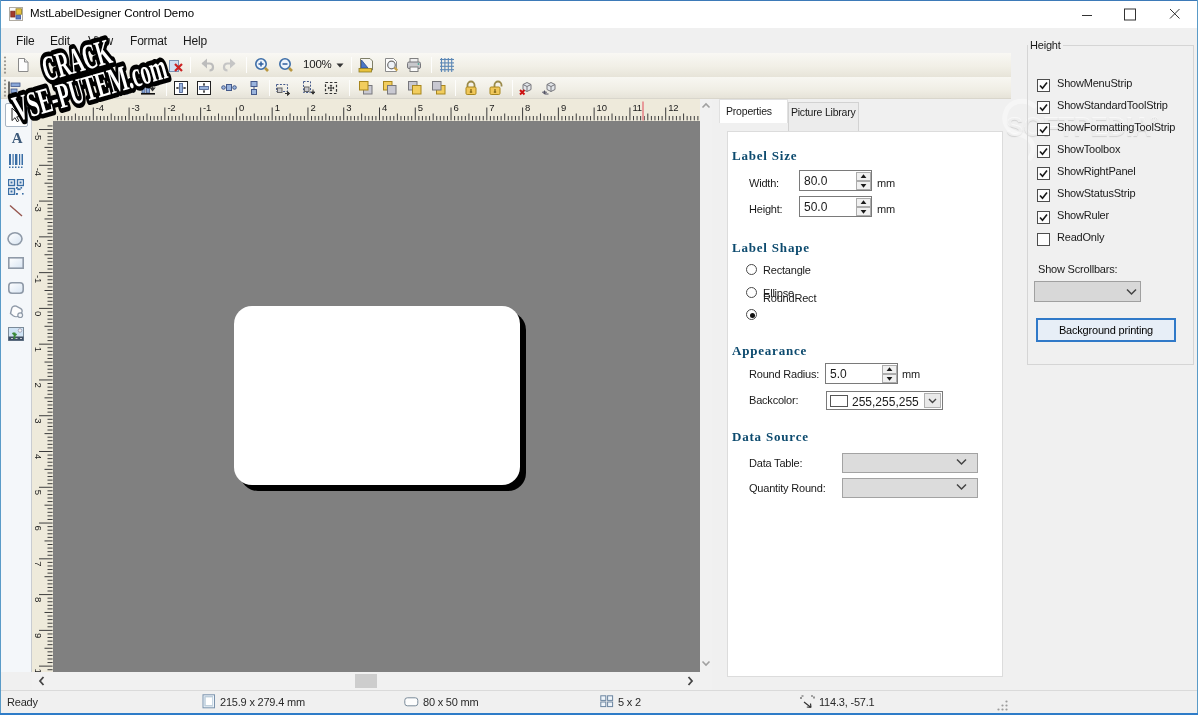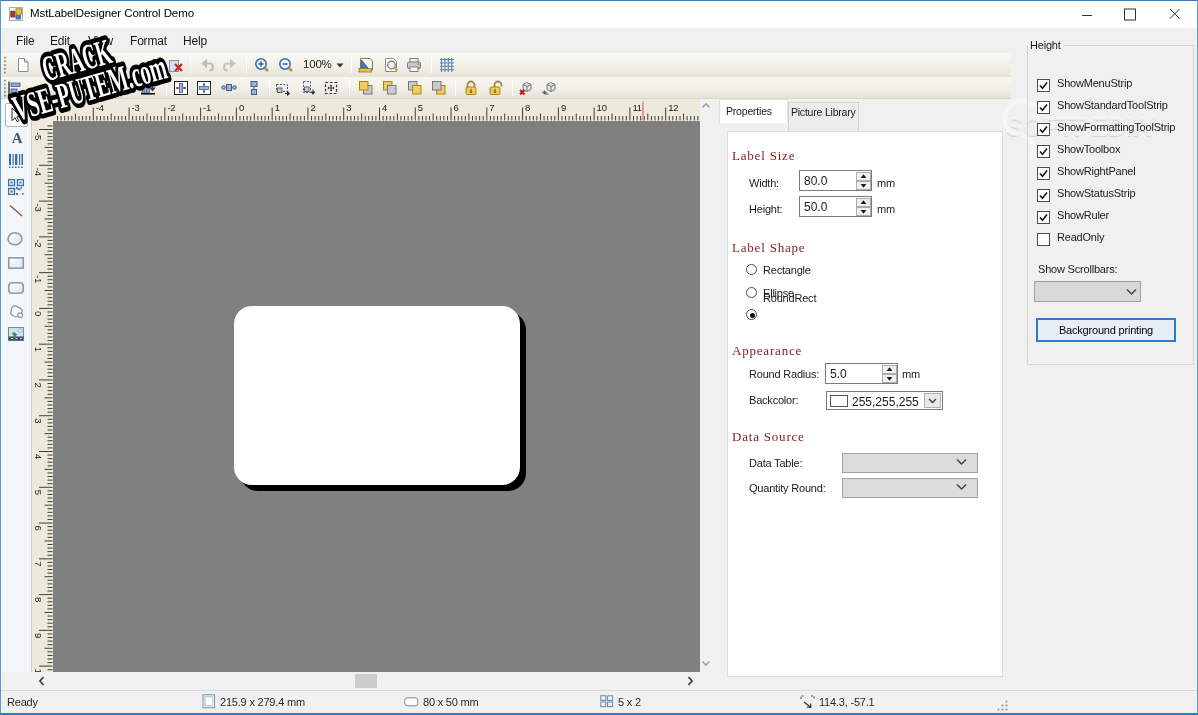--- a/index.html
+++ b/index.html
@@ -14,21 +14,21 @@
 .toolbox{left:1px;top:99px;width:31px;height:573px;background:#f4f7fa;border-right:1px solid #c9ccd1}
 .canvas{left:53px;top:121px;width:647px;height:551px;background:#808080}
 .vscroll{left:700px;top:99px;width:12px;height:573px;background:#f1f1f1}
 .hscroll{left:32px;top:672px;width:680px;height:18px;background:#f1f1f1}
 .statusbar{left:1px;top:690px;width:1196px;height:23px;background:#f0f0f0;border-top:1px solid #dadada}
 .stattext{position:absolute;top:696px;font-size:11px;color:#2a2a2a}
 .tabctl{left:717px;top:99px;width:295px;height:591px;background:#f0f0f0}
 .tab1{position:absolute;left:2px;top:0;width:69px;height:24px;background:#fff;border:1px solid #e0e0e0;border-bottom:none;border-radius:1px 1px 0 0;text-align:left;padding-left:6px;line-height:22px;font-size:10.5px}
 .tab2{position:absolute;left:70.5px;top:2.5px;width:71.5px;height:31px;background:#ececec;border:1px solid #d2d2d2;text-align:center;line-height:19px;font-size:10.5px;white-space:nowrap;letter-spacing:-0.2px}
 .contentbox{position:absolute;left:9.5px;top:32px;width:276px;height:546px;background:#fff;border:1px solid #dcdcdc}
-.hdg{position:absolute;font-family:"Liberation Serif",serif;font-weight:normal;font-size:13px;letter-spacing:0.8px;color:#7f1d1d}
+.hdg{position:absolute;font-family:"Liberation Serif",serif;font-weight:bold;font-size:13px;letter-spacing:0.8px;color:#0c4a6e}
 .lbl{position:absolute;font-size:11px;color:#1a1a1a}
 .numbox{position:absolute;width:73px;height:21px;background:#fff;border:1px solid #7a7a7a}
 .numval{position:absolute;left:4px;top:3px;font-size:12px;letter-spacing:0}
 .spin{position:absolute;right:0.5px;top:0.5px;width:15px;height:18px}
 .radio{position:absolute;width:11px;height:11px;border:1px solid #4a4a4a;border-radius:50%;background:#fff}
 .combo-dis{position:absolute;background:#dcdcdc;border:1px solid #a3a3a3}
 .chk{position:absolute;width:13px;height:13px;border:1px solid #4d4d4d;background:#fdfdfd}
 .grp{position:absolute;left:1027px;top:45px;width:167px;height:320px;border:1px solid #d5d5d5}
 .btn{position:absolute;left:1036px;top:318px;width:140px;height:24px;border:2px solid #3079c8;background:#e7eef7;text-align:center;line-height:20px;font-size:11px;color:#000}
 </style></head>

